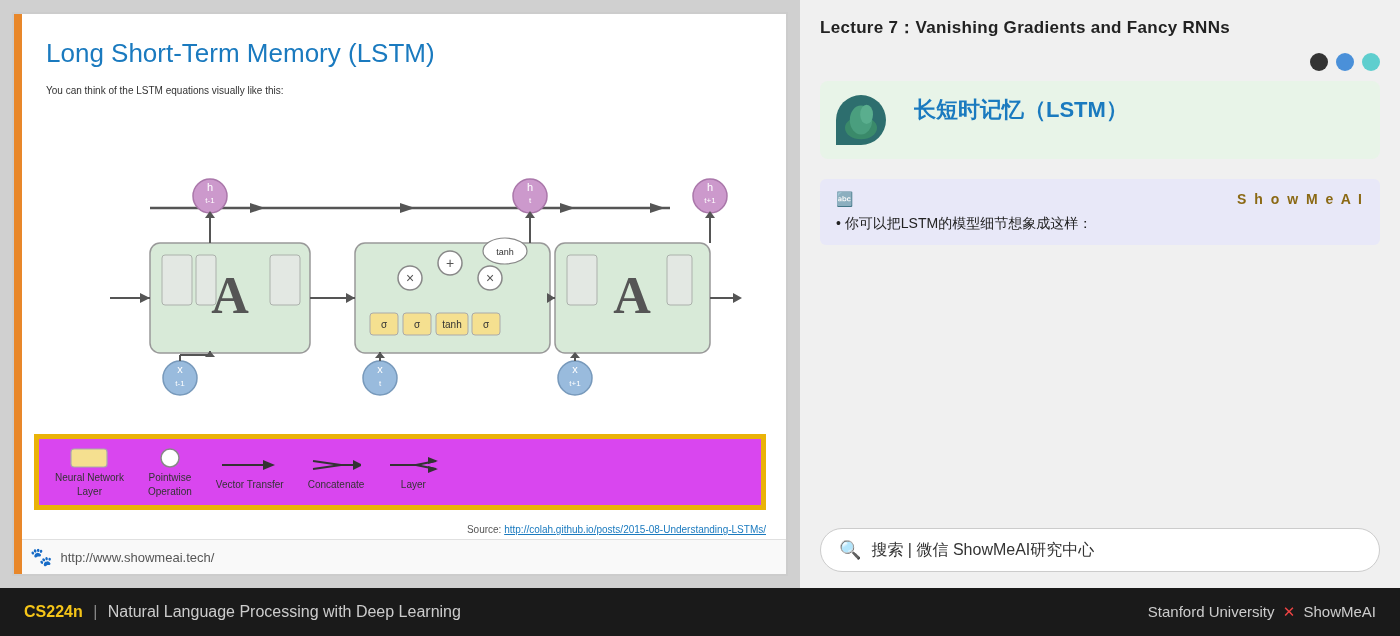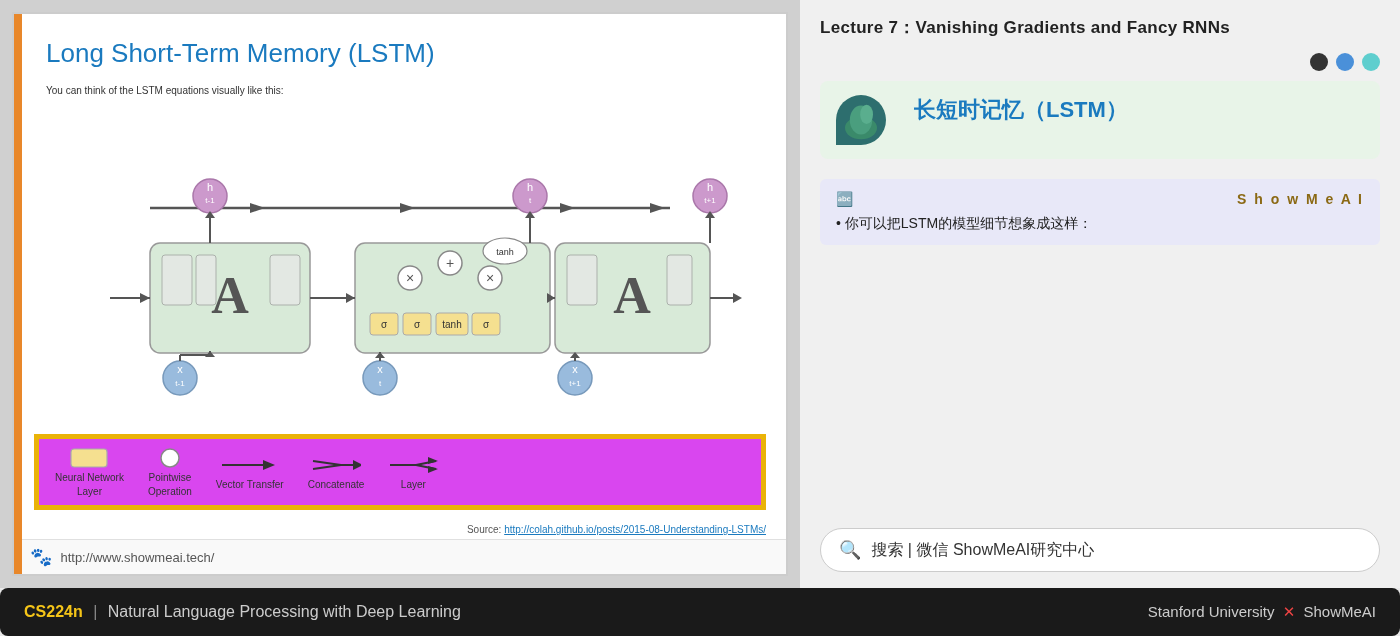--- a/index.html
+++ b/index.html
@@ -54,21 +54,21 @@
     .dot-dark { background: #333; }
     .dot-blue { background: #4a90d9; }
     .dot-teal { background: #5ecece; }
 
     
     .search-bar { margin-top: auto; background: white; border-radius: 24px; padding: 10px 18px; display: flex; align-items: center; gap: 10px; border: 1px solid #ccc; }
     .search-bar-text { font-size: 16px; color: #333; }
     .search-icon { font-size: 18px; color: #666; }
 
     
-    .bottom-bar { background: #1a1a1a; color: white; padding: 0 24px; display: flex; justify-content: space-between; align-items: center; height: 48px; border-radius: 8px; }
+    .bottom-bar { background: #1a1a1a; color: white; padding: 0 24px; display: flex; justify-content: space-between; align-items: center; height: 48px; }
     .bottom-left { font-size: 16px; }
     .bottom-left .cs { color: #f5c518; font-weight: bold; }
     .bottom-left .pipe { color: #888; margin: 0 6px; }
     .bottom-left .desc { color: #ccc; }
     .bottom-right { font-size: 15px; color: #ccc; }
     .bottom-right .x { color: #e44; margin: 0 4px; }
 
     
     .diagram-svg { width: 700px; height: 300px; }
 

